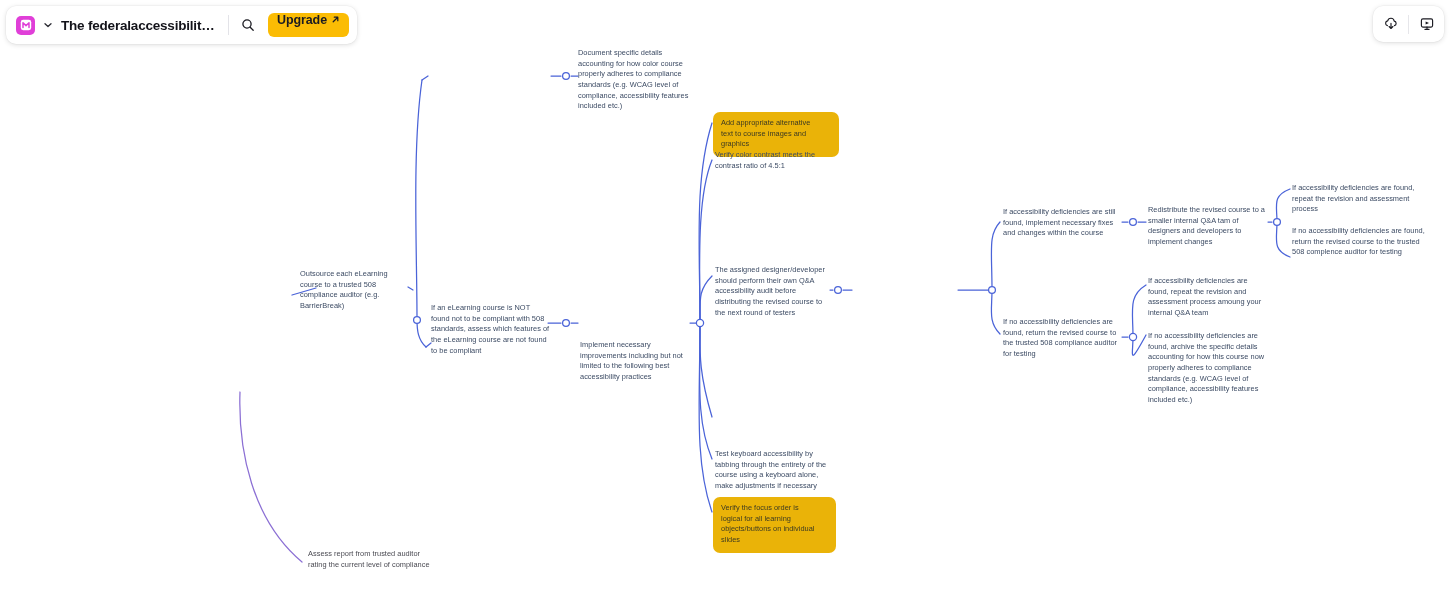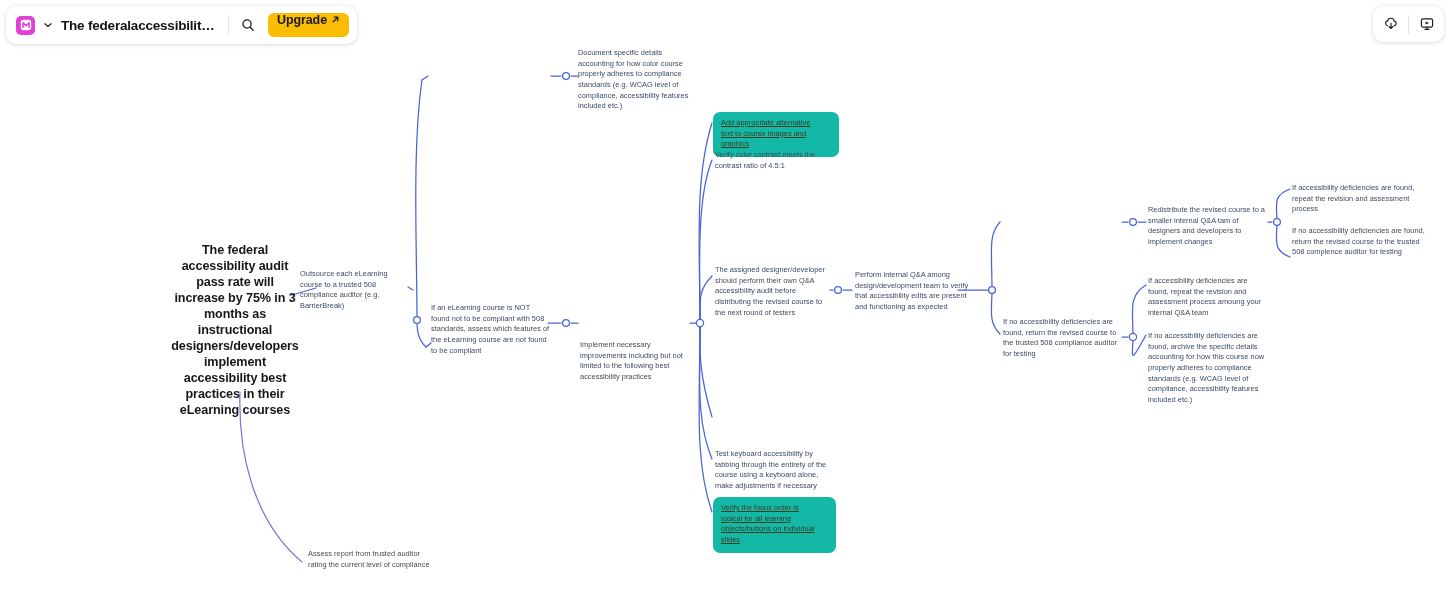--- a/index.html
+++ b/index.html
@@ -116,25 +116,24 @@
   .node-text.gray { color: #4a4a52; }
   .node-text.root {
     font-size: 12.6px;
     line-height: 1.27;
     font-weight: bold;
     color: #16161c;
     text-align: center;
     letter-spacing: -0.1px;
   }
   .node-pill {
-    background: #14b8a6;
+    background: #eab308;
     border-radius: 7px;
     padding: 6px 16px 7px 8px;
     color: #3e3a1c;
-    text-decoration: underline;
   }
   .node-pill .node-text { color: #3c3a22; }
 </style>
 </head>
 <body>
 
 <div id="canvas">
 
   <svg id="wires" viewBox="0 0 1451 590" width="1451" height="590">
     <g fill="none" stroke="#4a63d8" stroke-width="1.25" stroke-linecap="round">
@@ -241,33 +240,20 @@
     <div class="tr-divider"></div>
     <div class="tr-btn">
       <svg width="16" height="16" viewBox="0 0 16 16" aria-hidden="true">
         <rect x="2.4" y="2.9" width="11.2" height="8.2" rx="1.5" fill="none" stroke="currentColor" stroke-width="1.15"></rect>
         <path d="M6.6 5.6 L10 7 L6.6 8.4 Z" fill="currentColor"></path>
         <path d="M8 11.1 V13.2 M5.9 13.3 H10.1" fill="none" stroke="currentColor" stroke-width="1.15" stroke-linecap="round"></path>
       </svg>
     </div>
   </div>
 
-  <div class="node" style="left:155px; top:243px; width:160px;">
-    <div class="node-text root">The federal
-accessibility audit
-pass rate will
-increase by 75% in 3
-months as
-instructional
-designers/developers
-implement
-accessibility best
-practices in their
-eLearning courses</div>
-  </div>
 
   <div class="node" style="left:300px; top:269px; width:94px;">
     <div class="node-text">Outsource each eLearning course to a trusted 508 compliance auditor (e.g. BarrierBreak)</div>
   </div>
 
   <div class="node" style="left:308px; top:549px; width:128px;">
     <div class="node-text gray">Assess report from trusted auditor rating the current level of compliance</div>
   </div>
 
 
@@ -297,24 +283,24 @@
 
 
   <div class="node" style="left:715px; top:449px; width:122px;">
     <div class="node-text">Test keyboard accessibility by tabbing through the entirety of the course using a keyboard alone, make adjustments if necessary</div>
   </div>
 
   <div class="node node-pill" style="left:713px; top:497px; width:123px;">
     <div class="node-text">Verify the focus order is logical for all learning objects/buttons on individual slides</div>
   </div>
 
-  <div class="node" style="left:855px; top:270px; width:116px;">
-    <div class="node-text">Perform internal Q&amp;A among design/development team to verify that accessibility edits are present and functioning as expected</div>
-  </div>
-
+
+  <div class="node" style="left:1003px; top:207px; width:122px;">
+    <div class="node-text">If accessibility deficiencies are still found, implement necessary fixes and changes within the course</div>
+  </div>
 
   <div class="node" style="left:1003px; top:317px; width:122px;">
     <div class="node-text">If no accessibility deficiencies are found, return the revised course to the trusted 508 compliance auditor for testing</div>
   </div>
 
   <div class="node" style="left:1148px; top:205px; width:122px;">
     <div class="node-text">Redistribute the revised course to a smaller internal Q&amp;A tam of designers and developers to implement changes</div>
   </div>
 
   <div class="node" style="left:1148px; top:276px; width:122px;">

